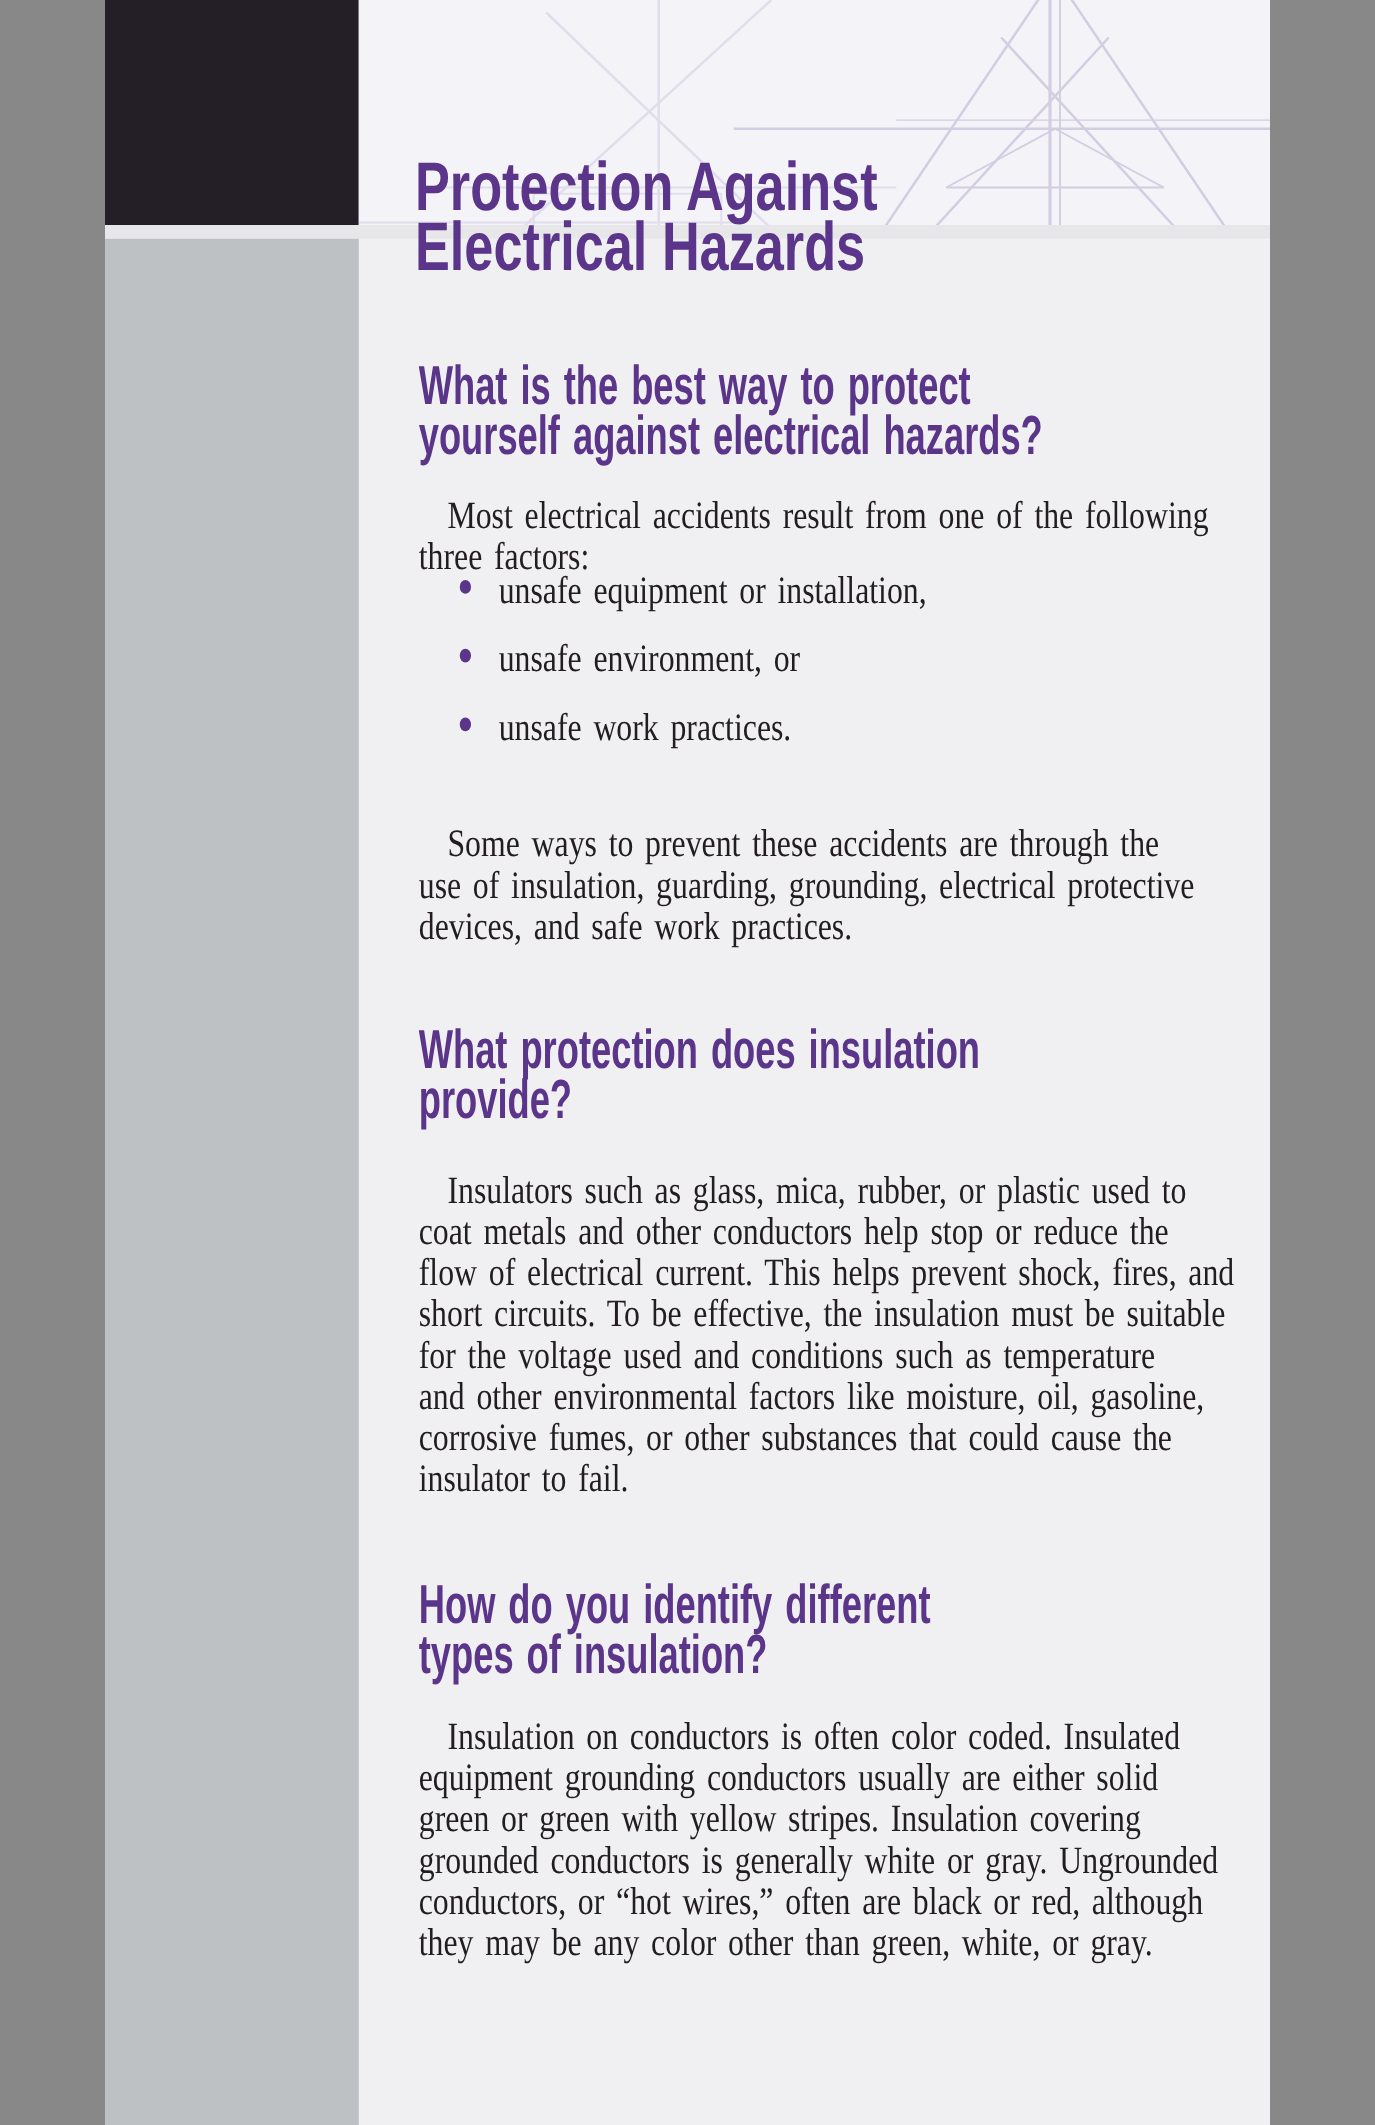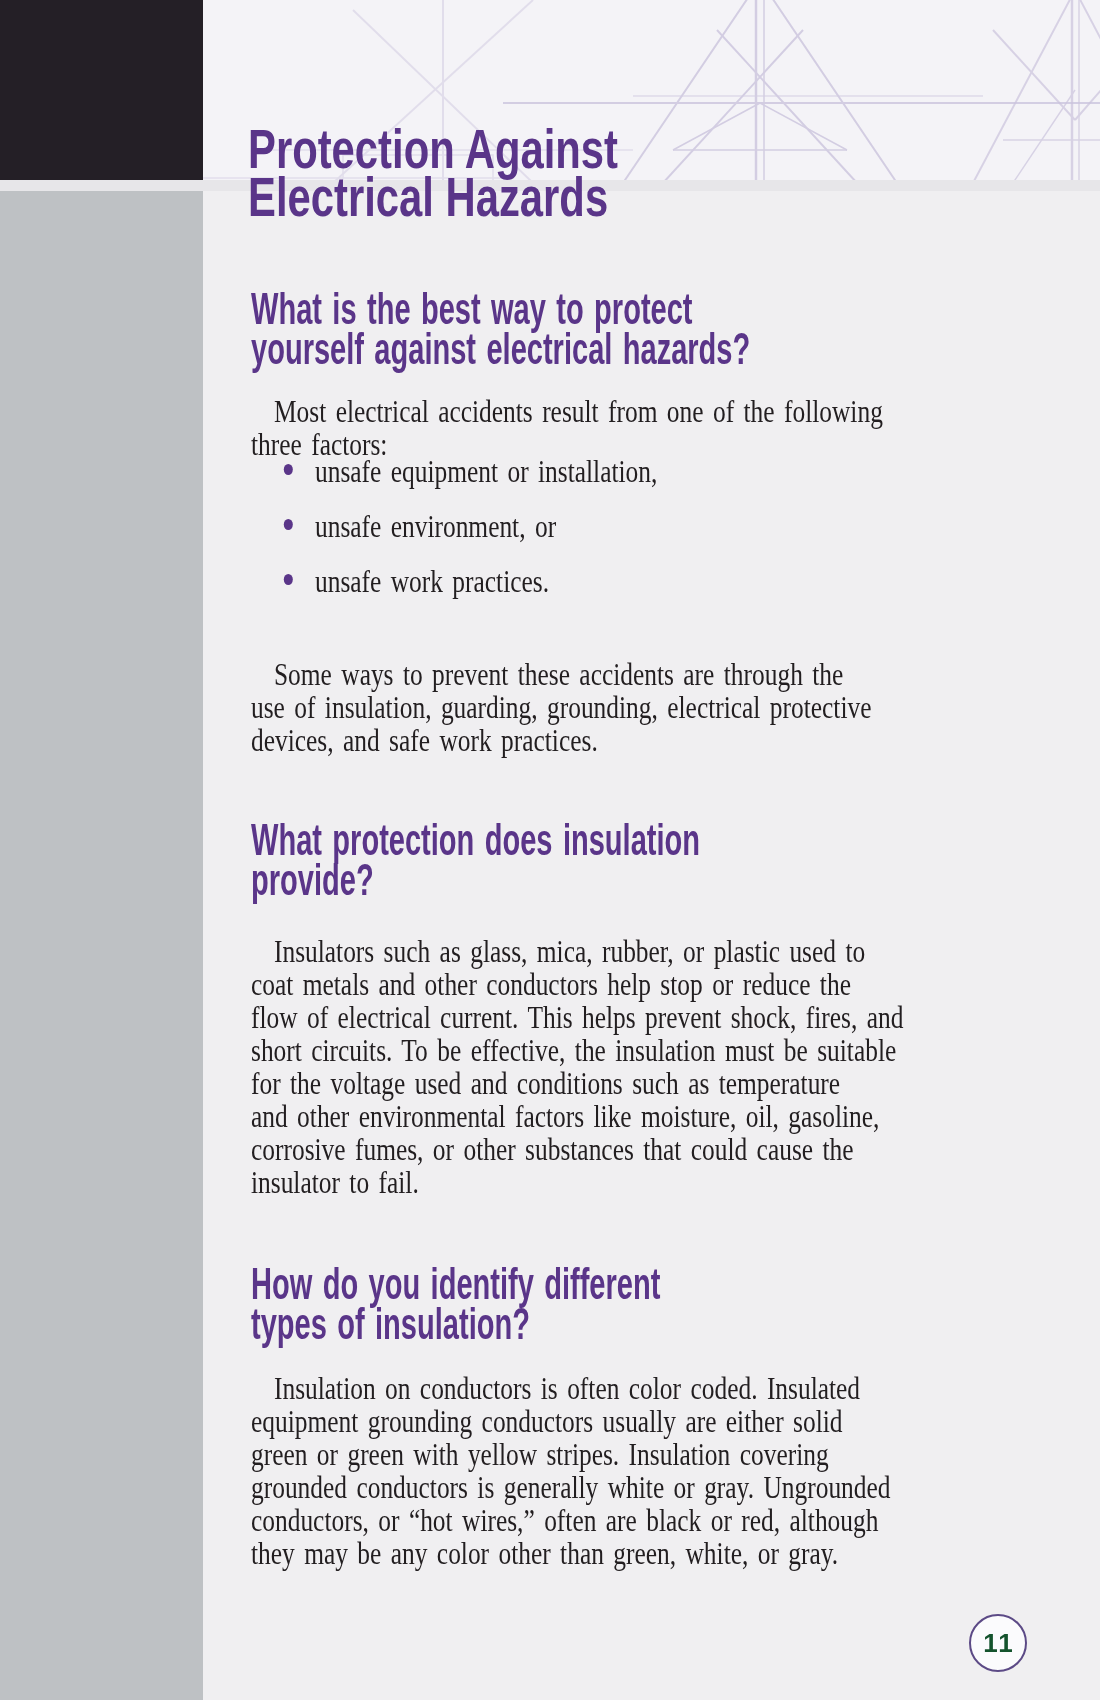--- a/index.html
+++ b/index.html
@@ -1,18 +1,18 @@
 <!DOCTYPE html>
 <html><head>
 <meta charset="utf-8">
 <style>
   html,body{margin:0;padding:0;background:#888;}
   .page{
     position:relative;
-    width:1100px;height:1700px;
+    width:932px;height:1700px;
     margin:0 auto;
     background:#f0eff1;
     overflow:hidden;
     font-family:"Liberation Serif", serif;
   }
   
   .black-block{
     position:absolute;left:0;top:0;width:203px;height:180px;
     background:#241f26;
   }

